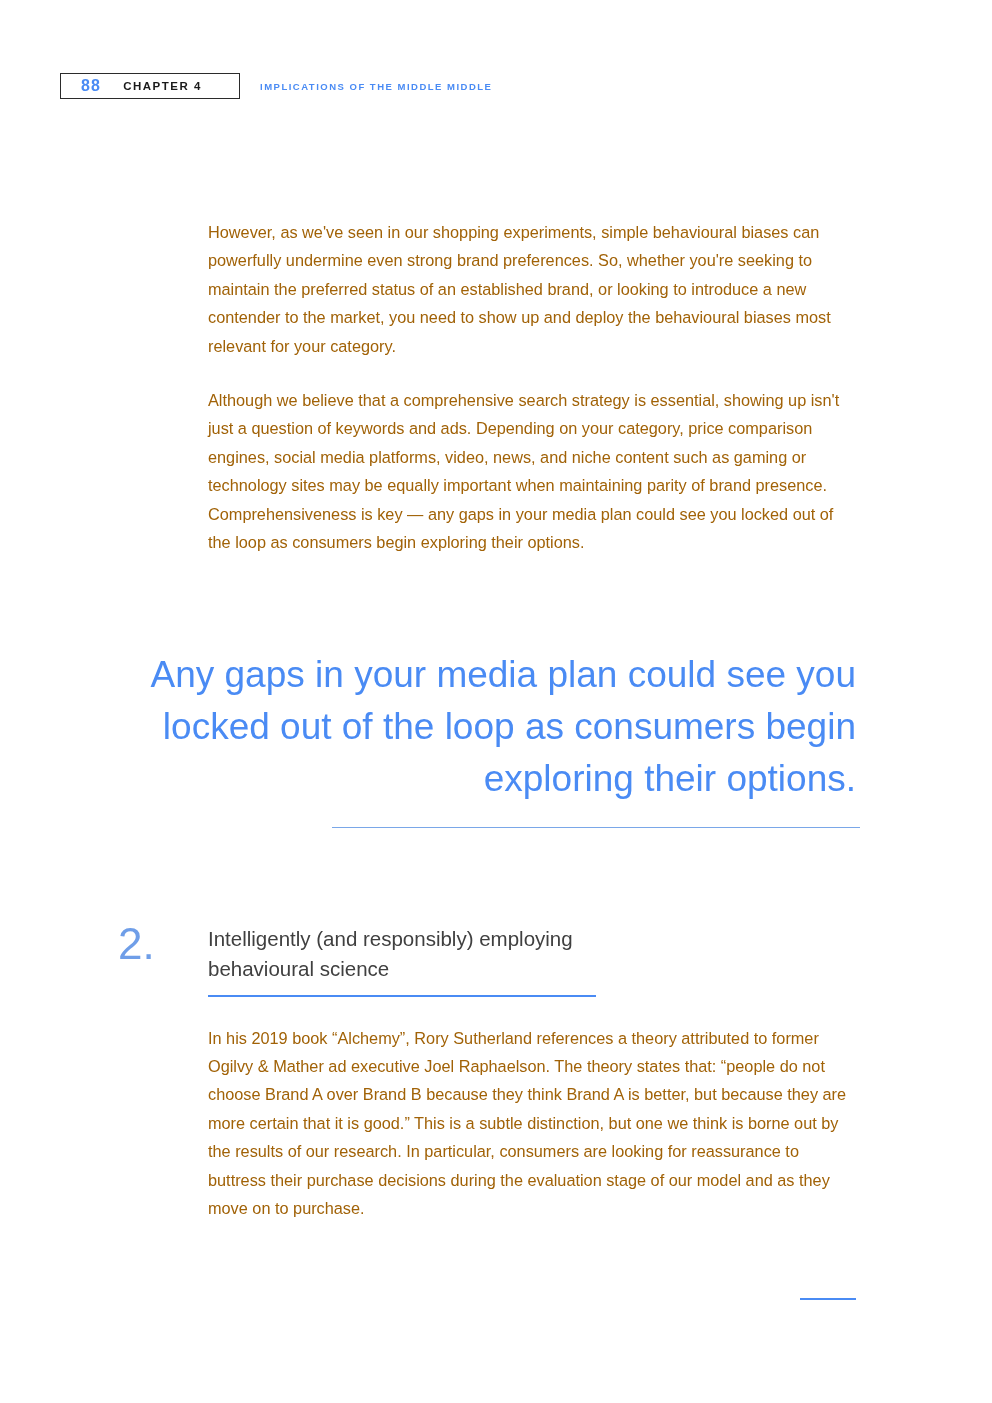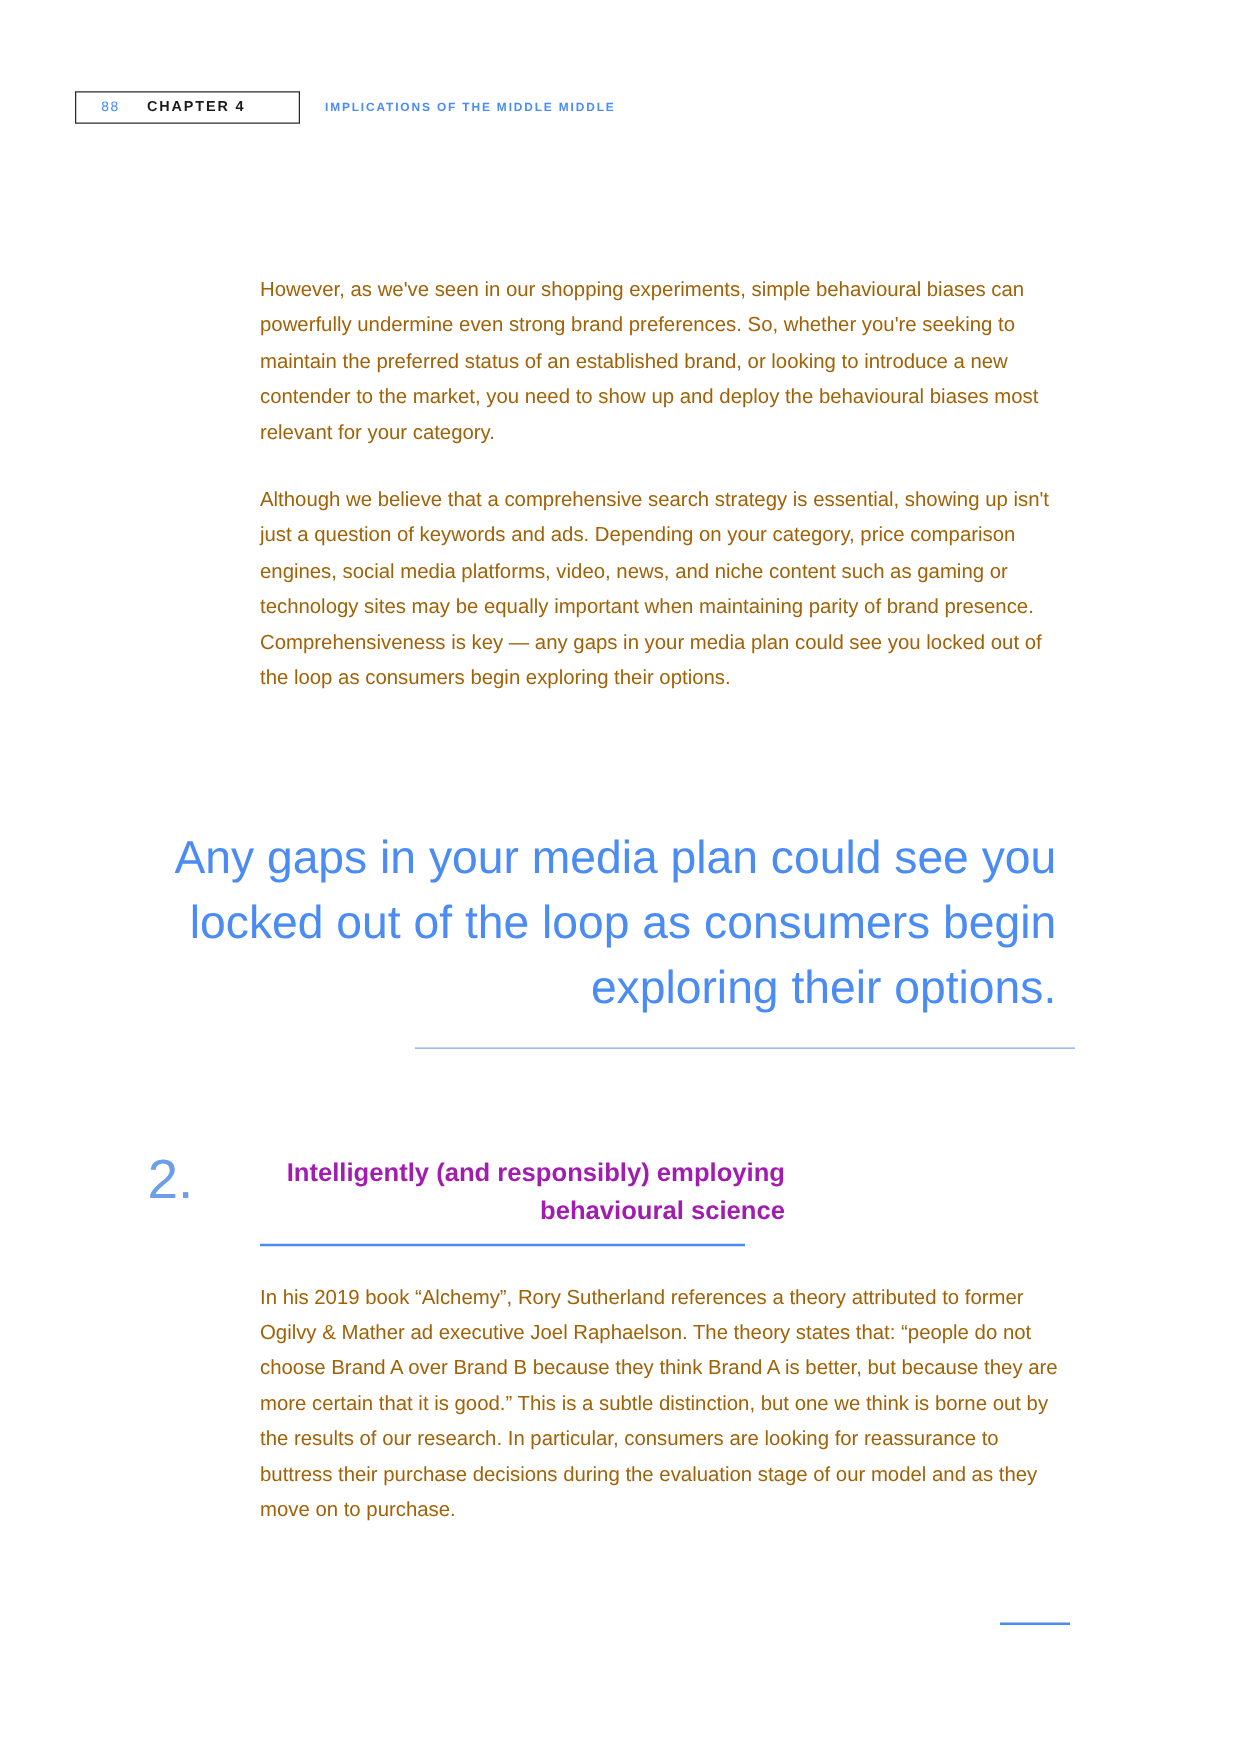--- a/index.html
+++ b/index.html
@@ -27,22 +27,22 @@
   .header-box {
     border: 1px solid #2b2b2b;
     height: 26px;
     width: 180px;
     display: flex;
     align-items: center;
     box-sizing: border-box;
   }
   .page-number {
     color: #4a8bf4;
-    font-size: 11px;
-    font-weight: normal;
+    font-size: 16px;
+    font-weight: bold;
     letter-spacing: 1.2px;
     padding-left: 20px;
     padding-right: 22px;
   }
   .chapter-label {
     color: #1a1a1a;
     font-size: 11.5px;
     font-weight: bold;
     letter-spacing: 1.5px;
   }
@@ -76,21 +76,21 @@
     left: 100px;
     top: 645px;
     width: 760px;
   }
   .pullquote {
     color: #4a8bf4;
     font-size: 37px;
     line-height: 52px;
     text-align: right;
     font-weight: 400;
-    margin: 15px;
+    margin: 4px;
   }
   .pullquote-rule {
     margin-top: 22px;
     margin-left: auto;
     width: 528px;
     height: 1px;
     background: #7aa7e8;
   }
 
   
@@ -111,27 +111,26 @@
     font-weight: 300;
     width: 90px;
     flex: 0 0 90px;
     padding-top: 6px;
   }
   .section-title-block {
     flex: 1;
     padding-top: 8px;
   }
   .section-title {
-    color: #a21caf;
+    color: #404040;
     font-size: 20.5px;
     line-height: 30px;
-    font-weight: 700;
+    font-weight: 400;
     margin: 0;
     max-width: 420px;
-    text-align: right;
   }
   .section-rule {
     margin-top: 11px;
     width: 388px;
     height: 1.5px;
     background: #4a8bf4;
   }
 
   .section-body {
     margin-left: 90px;

